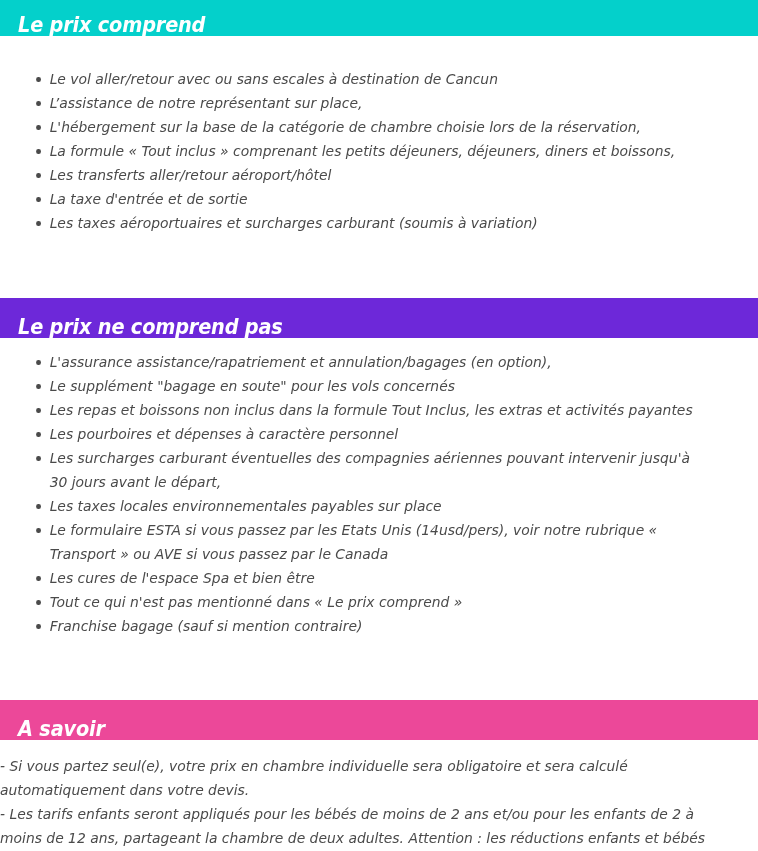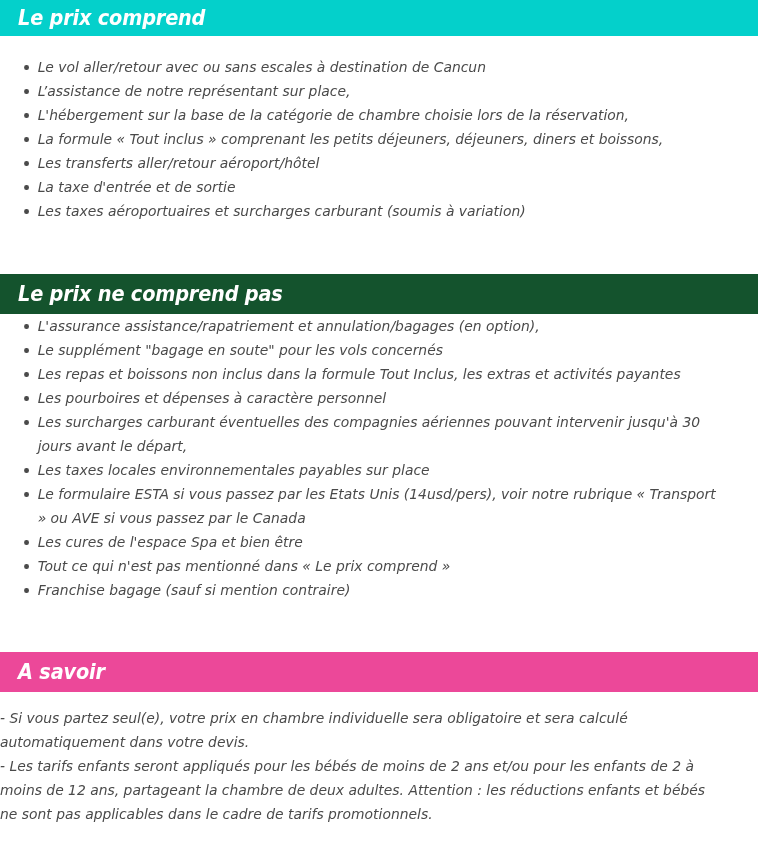--- a/index.html
+++ b/index.html
@@ -20,21 +20,21 @@
     width: 758px;
     position: relative;
     overflow: hidden;
   }
 
   
   .section-bar {
     background: #04d0cb;
     height: 36px;
     display: flex;
-    align-items: center;
+    align-items: flex-end;
     padding: 0 0 0 18px;
     box-sizing: border-box;
   }
   .section-bar.bar-2 { height: 40px; }
   .section-bar.bar-3 { height: 40px; }
 
   .section-title {
     color: #ffffff;
     font-family: "DejaVu Sans", sans-serif;
     font-style: italic;
@@ -43,21 +43,21 @@
     line-height: 1;
     letter-spacing: -0.2px;
     transform: scaleX(0.92);
     transform-origin: left center;
     white-space: nowrap;
   }
 
   
   .bullet-list {
     list-style: none;
-    margin: 0;
+    margin: 12px;
     padding: 0;
   }
   .bullet-list li {
     position: relative;
     padding: 0 12px 0 39px;
     margin: 0;
     font-style: italic;
     font-size: 14.4px;
     line-height: 24px;
     color: #4a4a4a;
@@ -112,21 +112,21 @@
     <li>L’assistance de notre représentant sur place,</li>
     <li>L'hébergement sur la base de la catégorie de chambre choisie lors de la réservation,</li>
     <li>La formule « Tout inclus » comprenant les petits déjeuners, déjeuners, diners et boissons,</li>
     <li>Les transferts aller/retour aéroport/hôtel</li>
     <li>La taxe d'entrée et de sortie</li>
     <li>Les taxes aéroportuaires et surcharges carburant (soumis à variation)</li>
   </ul>
 
   <div class="spacer-a"></div>
 
-  <div class="section-bar bar-2" style="background: #14532d;">
+  <div class="section-bar bar-2" style="background: #6d28d9;">
     <span class="section-title">Le prix ne comprend pas</span>
   </div>
 
   <ul class="bullet-list list-block-2">
     <li>L'assurance assistance/rapatriement et annulation/bagages (en option),</li>
     <li>Le supplément "bagage en soute" pour les vols concernés</li>
     <li>Les repas et boissons non inclus dans la formule Tout Inclus, les extras et activités payantes</li>
     <li>Les pourboires et dépenses à caractère personnel</li>
     <li>Les surcharges carburant éventuelles des compagnies aériennes pouvant intervenir jusqu'à 30 jours avant le départ,</li>
     <li>Les taxes locales environnementales payables sur place</li>

